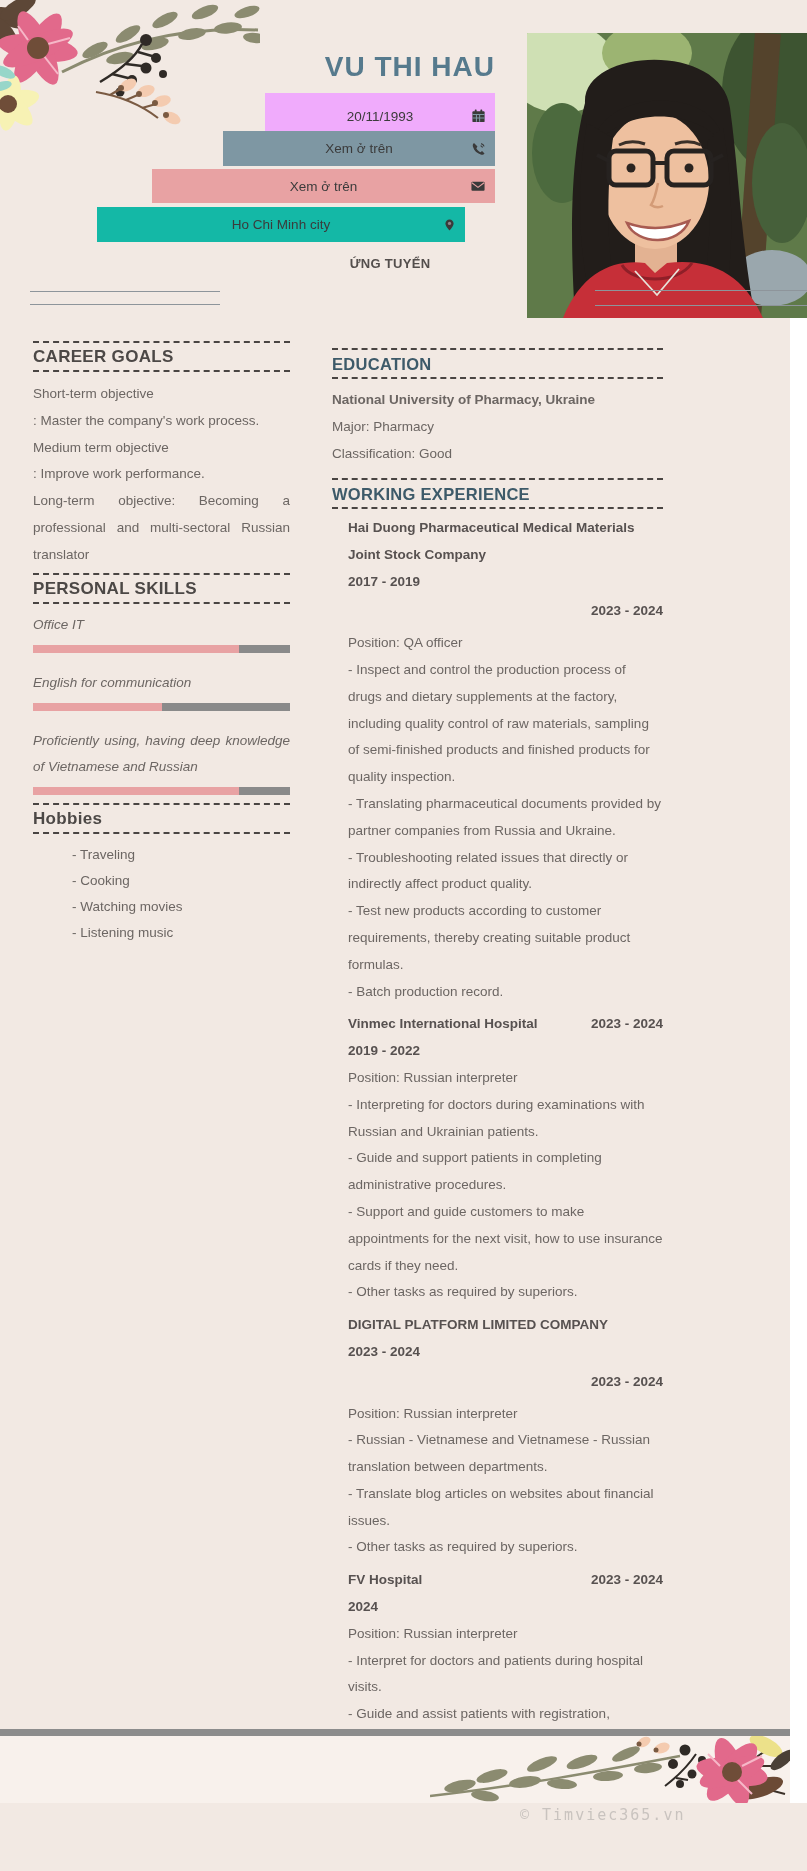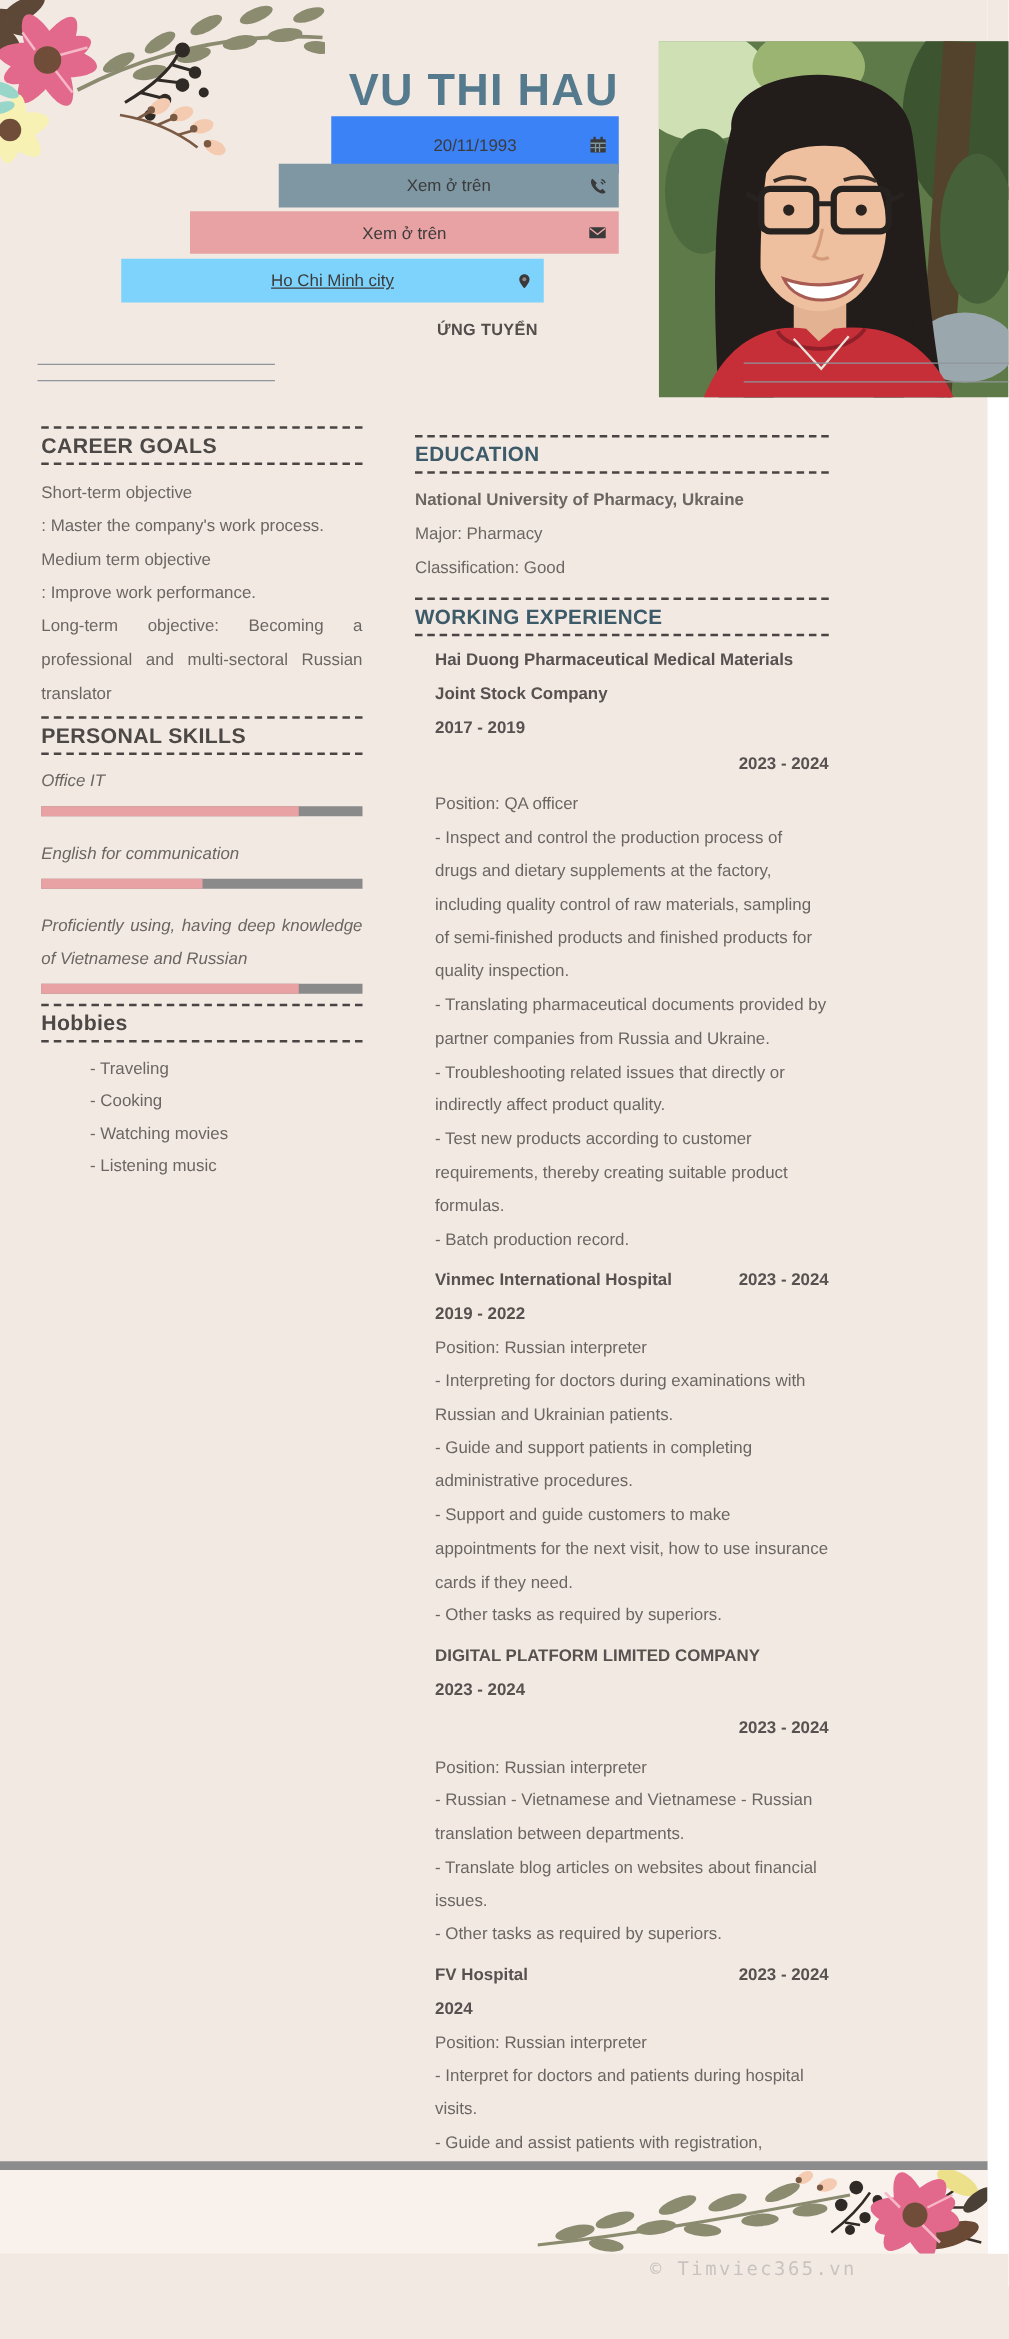--- a/index.html
+++ b/index.html
@@ -6,29 +6,29 @@
   .page{position:relative;width:807px;height:1871px;overflow:hidden;background:#ffffff;}
   .bg-main{position:absolute;left:0;top:0;width:790px;height:1871px;background:#F2E9E3;}
   .bg-bottom{position:absolute;left:0;top:1803px;width:807px;height:68px;background:#F2E9E3;}
   .bg-topright{position:absolute;left:790px;top:0;width:17px;height:33px;background:#F2E9E3;}
 
   .floral-tl{position:absolute;left:0;top:0;}
   .photo{position:absolute;left:527px;top:33px;width:280px;height:285px;}
   .photo svg{display:block;width:100%;height:100%;}
 
   .name{position:absolute;left:225px;top:51px;width:270px;text-align:right;
-        font-size:36px;font-weight:bold;color:#567A8D;letter-spacing:1px;}
+        font-size:28px;font-weight:bold;color:#567A8D;letter-spacing:1px;}
 
   .bar{position:absolute;display:flex;align-items:center;justify-content:center;
        font-size:13.5px;color:#3B3B3B;}
   .bar .icon{position:absolute;right:9px;top:50%;transform:translateY(-50%);line-height:0;}
-  .bar1{left:265px;top:93px;width:230px;height:46px;background:#3b82f6;}
+  .bar1{left:265px;top:93px;width:230px;height:46px;background:#f0abfc;}
   .bar2{left:223px;top:131px;width:272px;height:35px;background:#7E97A3;}
   .bar3{left:152px;top:169px;width:343px;height:34px;background:#E8A2A3;}
-  .bar4{left:97px;top:207px;width:338px;height:35px;background:#7dd3fc;text-decoration:underline;}
+  .bar4{left:97px;top:207px;width:368px;height:35px;background:#14b8a6;}
 
   .apply{position:absolute;left:220px;top:256px;width:340px;text-align:center;
          font-size:13px;font-weight:bold;color:#534E4C;letter-spacing:.3px;}
   .jobtitle{position:absolute;left:200px;top:277px;width:380px;text-align:center;
             font-size:19.5px;font-weight:bold;color:#534E4C;line-height:22.5px;letter-spacing:.2px;}
   .dline{position:absolute;height:0;border-top:1.5px solid #8E959B;}
   .dl1a{left:30px;top:291px;width:190px;}
   .dl1b{left:30px;top:304px;width:190px;}
   .dl2a{left:595px;top:290px;width:212px;}
   .dl2b{left:595px;top:305px;width:212px;}

